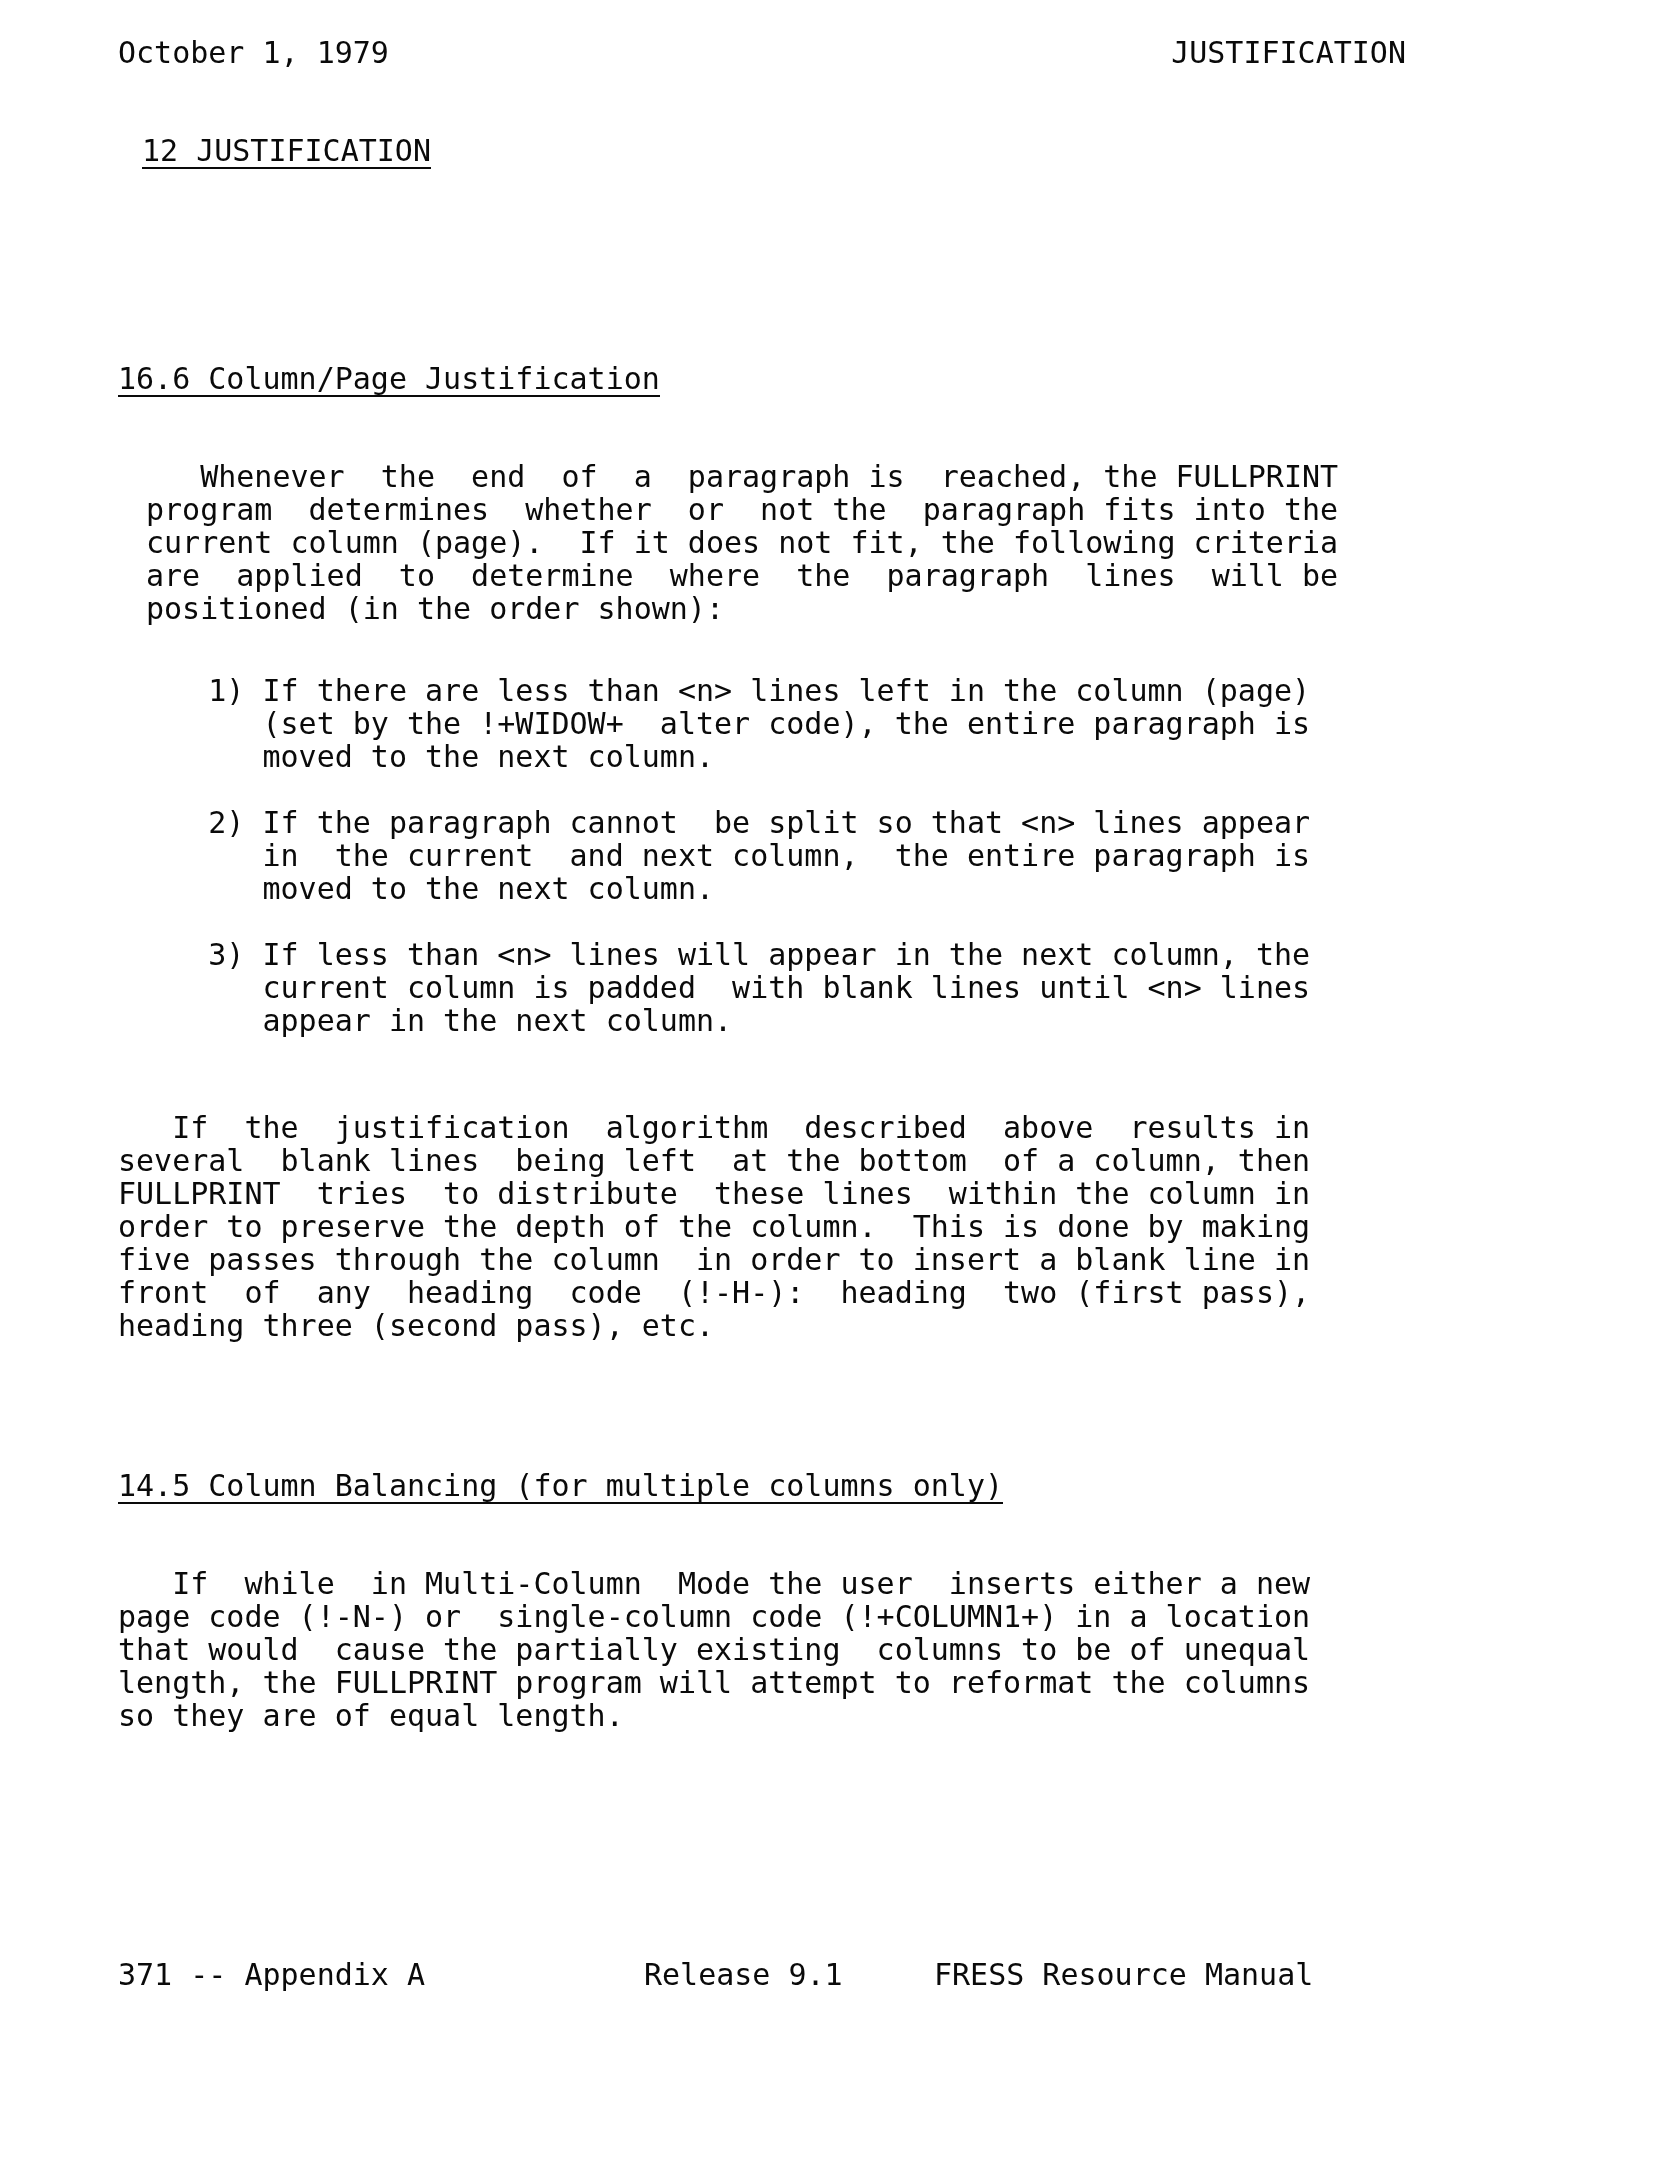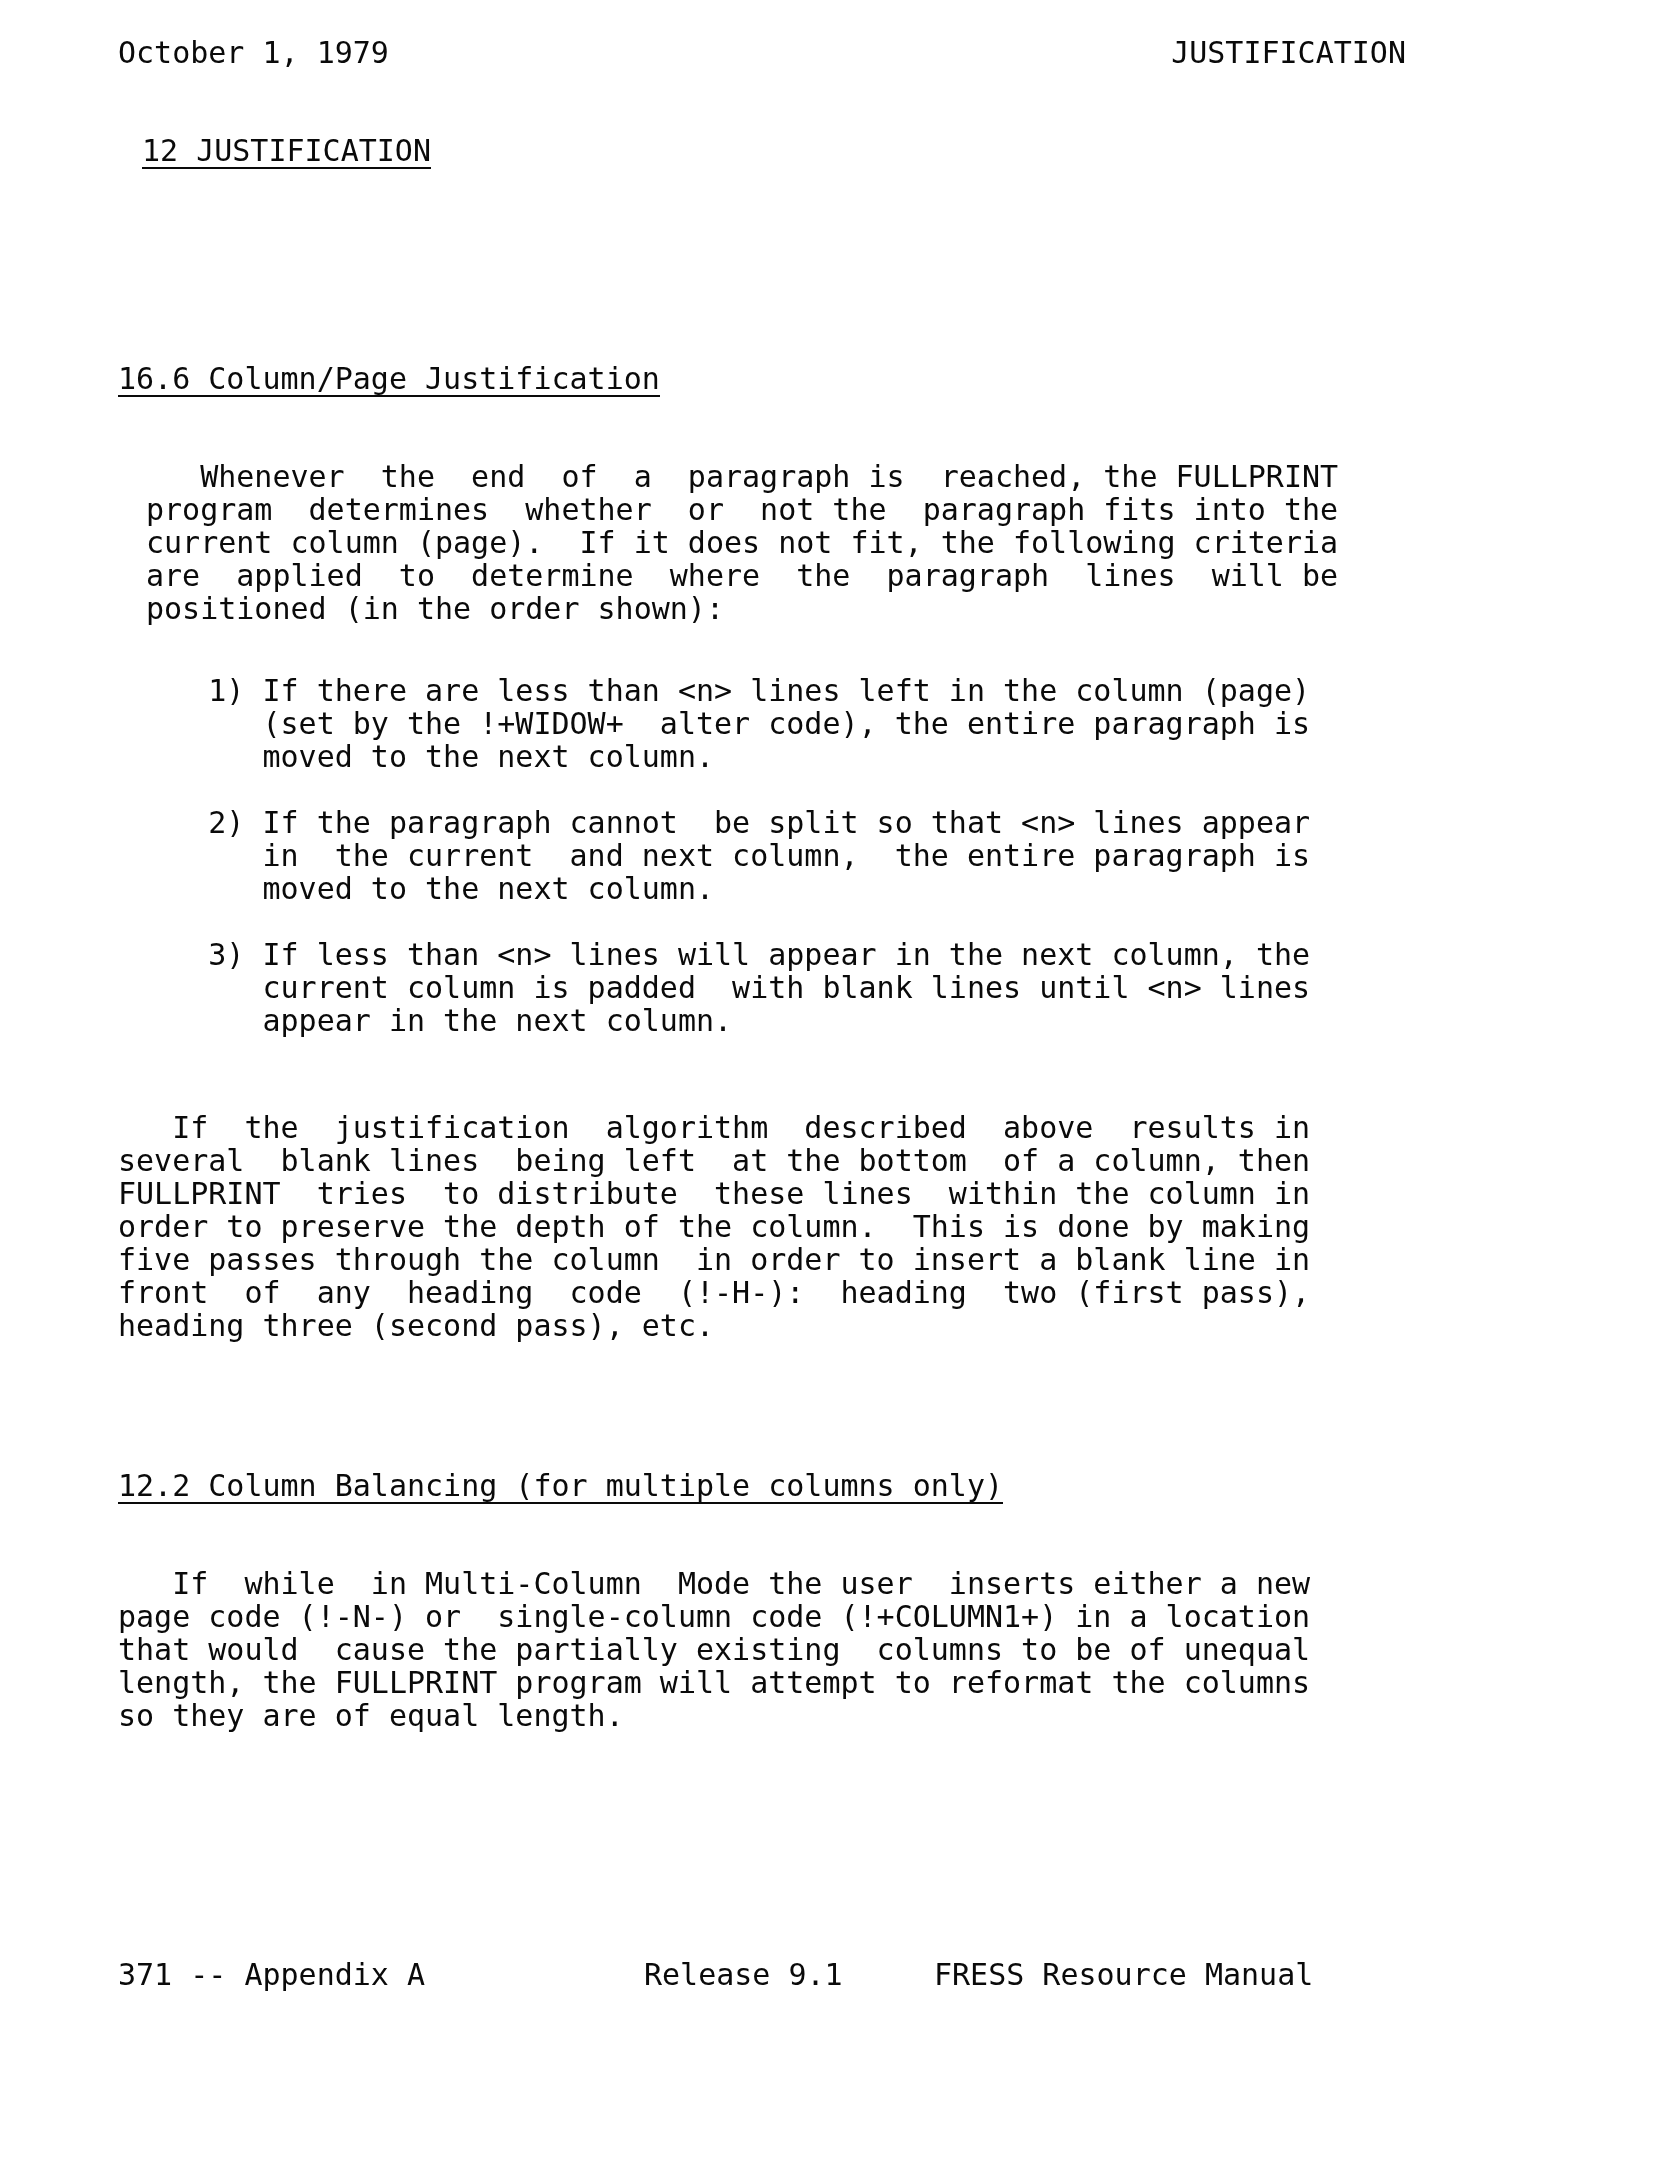--- a/index.html
+++ b/index.html
@@ -86,21 +86,21 @@
 
   <pre class="mono abs para2">   If  the  justification  algorithm  described  above  results in
 several  blank lines  being left  at the bottom  of a column, then
 FULLPRINT  tries  to distribute  these lines  within the column in
 order to preserve the depth of the column.  This is done by making
 five passes through the column  in order to insert a blank line in
 front  of  any  heading  code  (!-H-):  heading  two (first pass),
 heading three (second pass), etc.</pre>
 
   <div class="abs sec2-heading">
-    <pre class="mono underlined">12.2 Column Balancing (for multiple columns only)</pre>
+    <pre class="mono underlined">14.5 Column Balancing (for multiple columns only)</pre>
   </div>
 
   <pre class="mono abs para3">   If  while  in Multi-Column  Mode the user  inserts either a new
 page code (!-N-) or  single-column code (!+COLUMN1+) in a location
 that would  cause the partially existing  columns to be of unequal
 length, the FULLPRINT program will attempt to reformat the columns
 so they are of equal length.</pre>
 
   <pre class="mono abs footer-page">371 -- Appendix A</pre>
   <pre class="mono abs footer-release">Release 9.1</pre>

